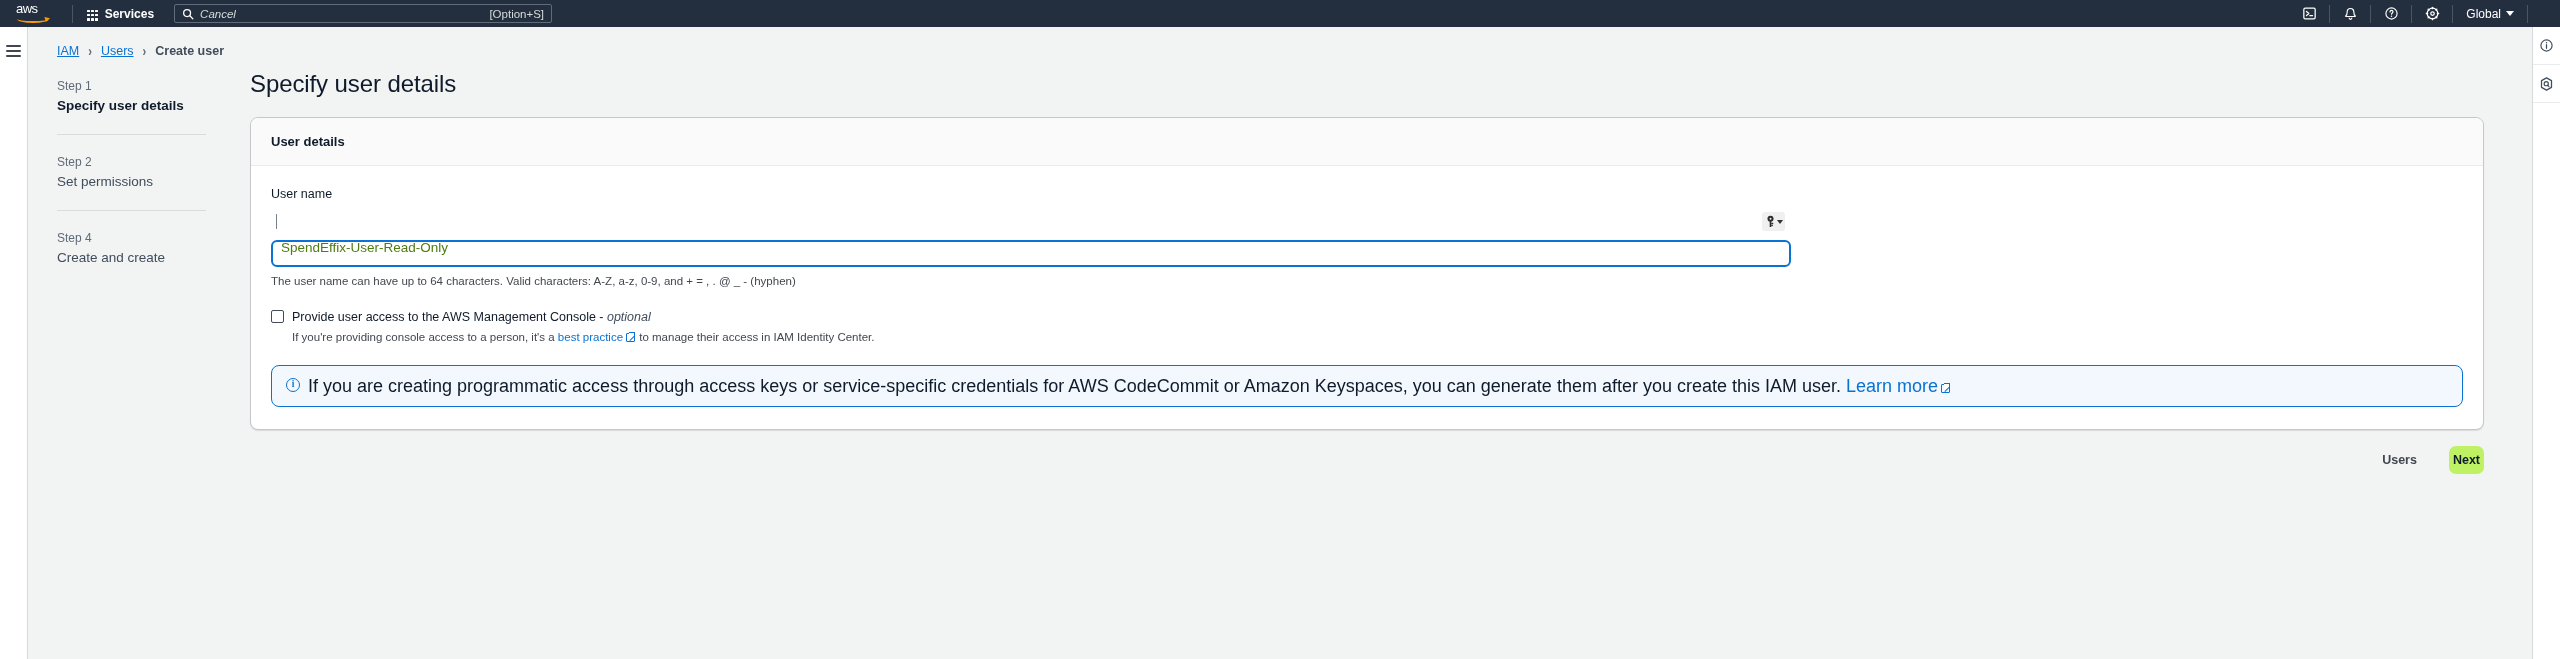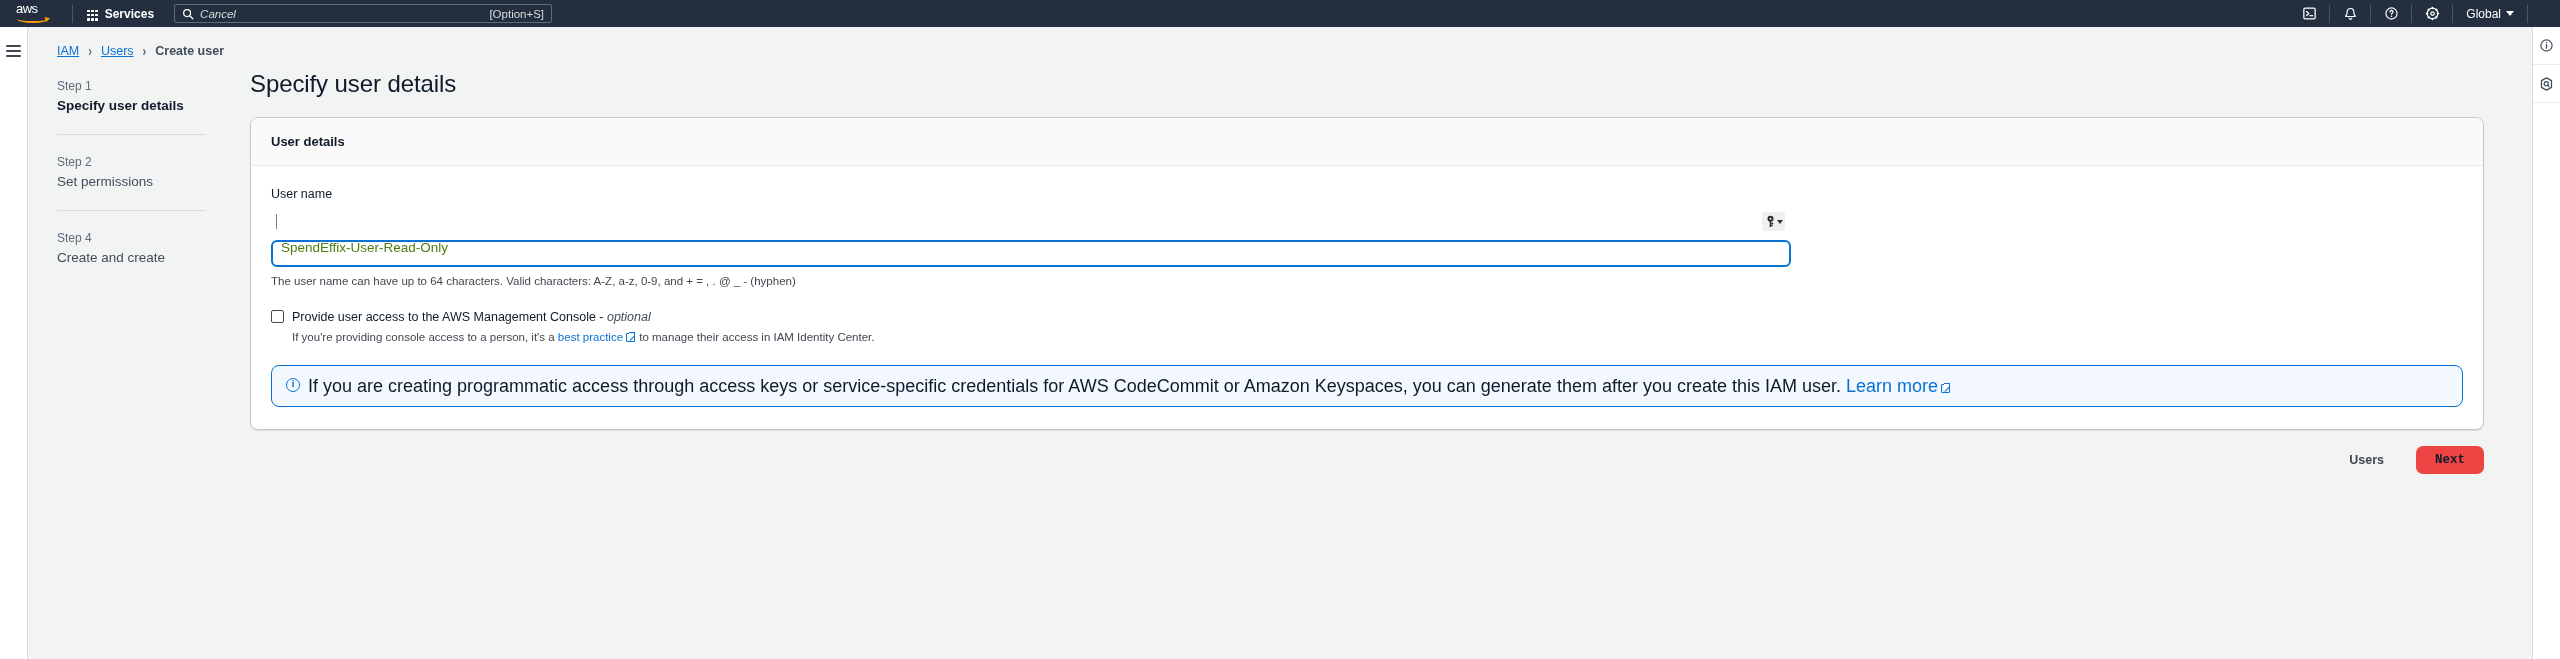--- a/index.html
+++ b/index.html
@@ -436,29 +436,29 @@
     font-weight: 700;
     color: #424650;
     padding: 5px 14px;
     cursor: pointer;
     border-radius: 18px;
     background: none;
     border: none;
     font-family: "Liberation Sans", sans-serif;
   }
   .btn-primary {
-    background: #ef4444;
+    background: #bef264;
     color: #0f1b2a;
     font-size: 12.5px;
     font-weight: 700;
     border: none;
     border-radius: 7px;
-    padding: 7px 19px;
-    cursor: pointer;
-    font-family: Liberation Mono, monospace;
+    padding: 7px 4px;
+    cursor: pointer;
+    font-family: Liberation Sans, sans-serif;
   }
 
   
   .right-rail {
     width: 28px;
     flex: 0 0 28px;
     background: #ffffff;
     border-left: 1px solid #d5dbdb;
     display: flex;
     flex-direction: column;

